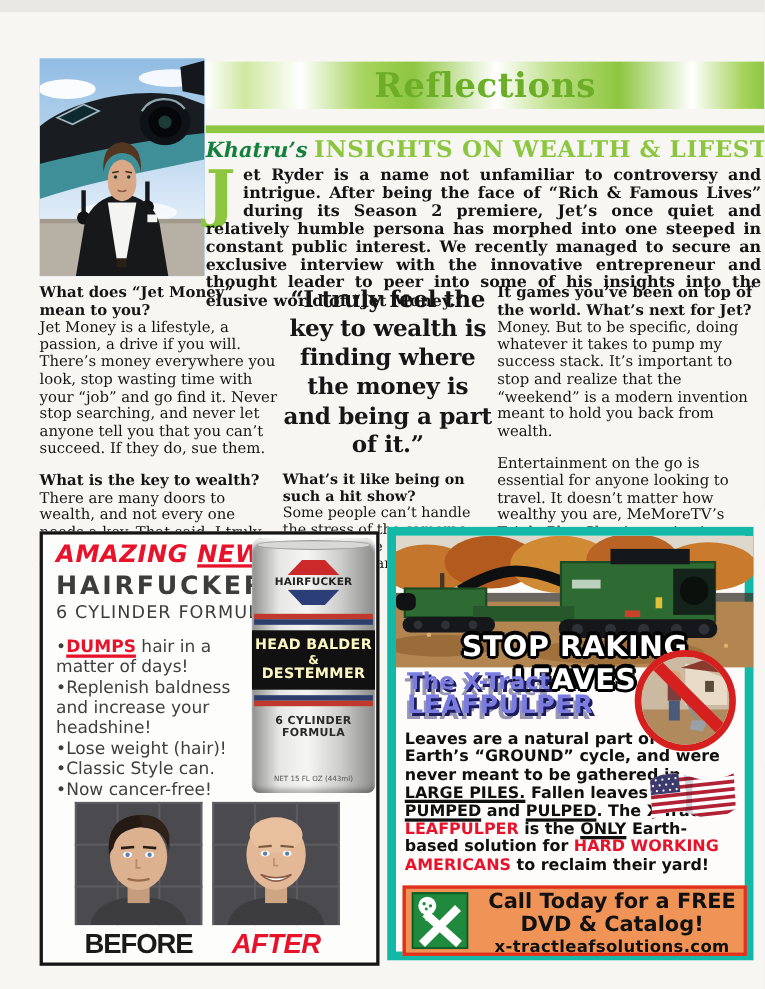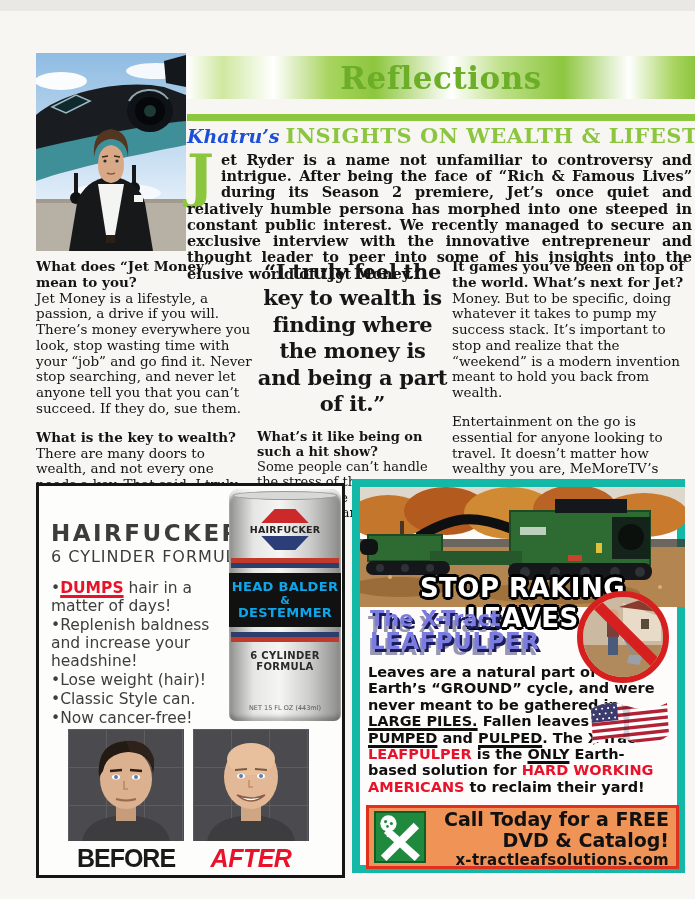--- a/index.html
+++ b/index.html
@@ -7,21 +7,21 @@
   .page{position:relative;width:695px;height:899px;background:#f7f6f2;margin:11px auto;overflow:hidden;}
 
   
   .hero{position:absolute;left:36px;top:42px;width:150px;height:198px;overflow:hidden;background:#9ec7e8;}
   .masthead-band{position:absolute;left:187px;top:45px;width:508px;height:43px;
     background:linear-gradient(90deg,#ffffff 0%,#cfe8a0 7%,#ffffff 17%,#a8d45f 28%,#8dc63f 37%,#ffffff 52%,#bfe08a 62%,#8dc63f 74%,#ffffff 87%,#a8d45f 96%,#8dc63f 100%);
     display:flex;align-items:center;justify-content:center;}
   .masthead-band .title{font-size:31px;font-weight:bold;color:#6cae27;letter-spacing:.5px;}
   .green-rule{position:absolute;left:187px;top:103px;width:508px;height:7px;background:#8dc63f;}
   .kicker{position:absolute;left:187px;top:112px;width:505px;text-align:right;white-space:nowrap;}
-  .kicker .script{font-style:italic;font-weight:bold;font-size:19px;color:#1d4ed8;margin-right:6px;}
+  .kicker .script{font-style:italic;font-weight:bold;font-size:19px;color:#15803d;margin-right:6px;}
   .kicker .caps{font-weight:bold;font-size:21px;color:#8cc63f;letter-spacing:.5px;}
 
   .intro{position:absolute;left:187px;top:141px;width:505px;font-size:14.5px;line-height:1.12;
     font-weight:bold;color:#141414;text-align:justify;}
   .dropcap{float:left;font-size:57px;line-height:.78;color:#8cc63f;font-weight:bold;margin:2px 7px 0 0;}
 
   
   .col{position:absolute;top:248px;color:#141414;font-size:13.5px;line-height:1.17;}
   .col1{left:36px;width:217px;}
   .col2{left:257px;width:191px;}
@@ -47,21 +47,21 @@
     background:linear-gradient(90deg,#8f8f8d,#e6e6e4 22%,#f5f5f3 45%,#cdcdcb 72%,#8a8a88);
     box-shadow:inset 0 4px 3px rgba(255,255,255,.8), inset 0 -4px 4px rgba(0,0,0,.25);overflow:hidden;}
   .can .rim{height:7px;margin:2px 4px 0;border-radius:50%;background:#d8d8d6;border:1px solid #9a9a98;}
   .hex{width:74px;margin:9px auto 8px;text-align:center;}
   .hex-top{height:14px;background:#cc2a2a;clip-path:polygon(18% 100%,82% 100%,64% 0,36% 0);}
   .hex-mid{font-size:9.5px;font-weight:bold;color:#222;letter-spacing:.2px;padding:1px 0;}
   .hex-bot{height:14px;background:#2c3e78;clip-path:polygon(18% 0,82% 0,64% 100%,36% 100%);}
   .stripe{height:5px;margin:0 2px;}
   .stripe.r{background:#c0392b;}
   .stripe.b{background:#2c3e6b;}
-  .black-band{background:#111;color:#0ea5e9;text-align:center;padding:7px 2px 6px;margin:5px 0;}
+  .black-band{background:#111;color:#fef9c3;text-align:center;padding:7px 2px 6px;margin:5px 0;}
   .black-band .l1,.black-band .l3{font-size:13px;font-weight:bold;letter-spacing:.3px;line-height:1.15;}
   .black-band .l2{font-size:11px;font-weight:bold;line-height:1.05;}
   .can-formula{font-size:10px;font-weight:bold;color:#2a2a2a;text-align:center;margin-top:8px;letter-spacing:.3px;}
   .can-net{position:absolute;bottom:9px;width:100%;text-align:center;font-size:6.5px;color:#555;}
 
   .photo{position:absolute;width:116px;height:112px;top:243px;background-color:#4b4b4f;
     background-image:linear-gradient(#5c5c61 1.5px,transparent 1.5px),linear-gradient(90deg,#5c5c61 1.5px,transparent 1.5px);
     background-size:38px 38px;overflow:hidden;}
   .photo.before{left:29px;}
   .photo.after{left:154px;}
@@ -78,21 +78,21 @@
   .product{position:absolute;left:10px;top:122px;line-height:1.0;}
   .p1{font-size:21px;font-weight:bold;color:#7b7ce0;text-shadow:2.5px 3px 0 #1b1b5e,-2px 6px 0 rgba(27,27,94,.45);}
   .p2{font-size:23px;font-weight:bold;color:#7b7ce0;letter-spacing:.5px;text-shadow:2.5px 3px 0 #1b1b5e,-2px 6px 0 rgba(27,27,94,.45);}
   .leaf-body{position:absolute;left:8px;top:177px;width:296px;font-size:14.5px;font-weight:bold;line-height:1.13;color:#0f0f0f;}
   .norake{position:absolute;right:8px;top:104px;width:92px;height:92px;border-radius:50%;border:6px solid #d6201f;
     box-sizing:border-box;overflow:hidden;background:#c9b392;z-index:3;}
   .norake .slash{position:absolute;left:-12px;top:36px;width:120px;height:11px;background:#d6201f;transform:rotate(45deg);}
   .flag{position:absolute;left:229px;top:210px;width:80px;height:58px;}
   .cta{position:absolute;left:6px;top:318px;width:313px;height:64px;background:#ef9357;border:3px solid #e0301e;box-sizing:border-box;}
   .cta-logo{position:absolute;left:5px;top:3px;width:52px;height:52px;}
-  .cta-text{position:absolute;right:7px;top:1px;text-align:right;color:#111;}
+  .cta-text{position:absolute;right:7px;top:1px;text-align:center;color:#111;}
   .cta-l1,.cta-l2{font-size:19px;font-weight:bold;line-height:1.08;}
   .cta-web{font-size:15px;font-weight:bold;letter-spacing:.3px;margin-top:1px;}
 </style>
 </head>
 <body>
 
 <div class="page">
 
   <div class="hero">
     <svg width="150" height="198" viewBox="0 0 150 198">
@@ -174,20 +174,21 @@
     <div class="qa">
       <div class="q">It games you’ve been on top of the world. What’s next for Jet?</div>
       <div class="a">Money. But to be specific, doing whatever it takes to pump my success stack. It’s important to stop and realize that the “weekend” is a modern invention meant to hold you back from wealth.</div>
     </div>
     <div class="qa">
       <div class="a">Entertainment on the go is essential for anyone looking to travel. It doesn’t matter how wealthy you are, MeMoreTV’s Triple Play Classic service is a must if you’re looking to enjoy your favorite games and shows anytime.</div>
     </div>
   </div>
 
   <div class="hair-ad">
+    <div class="amazing"><span>AMAZING </span><span class="u">NEW</span></div>
     <div class="hf-brand">HAIRFUCKER</div>
     <div class="hf-sub">6 CYLINDER FORMULA</div>
     <div class="bullets">
       <div class="bullet"><span>•</span><span class="red u">DUMPS</span><span> hair in a matter of days!</span></div>
       <div class="bullet"><span>•Replenish baldness and increase your headshine!</span></div>
       <div class="bullet"><span>•Lose weight (hair)!</span></div>
       <div class="bullet"><span>•Classic Style can.</span></div>
       <div class="bullet"><span>•Now cancer-free!</span></div>
     </div>
 

